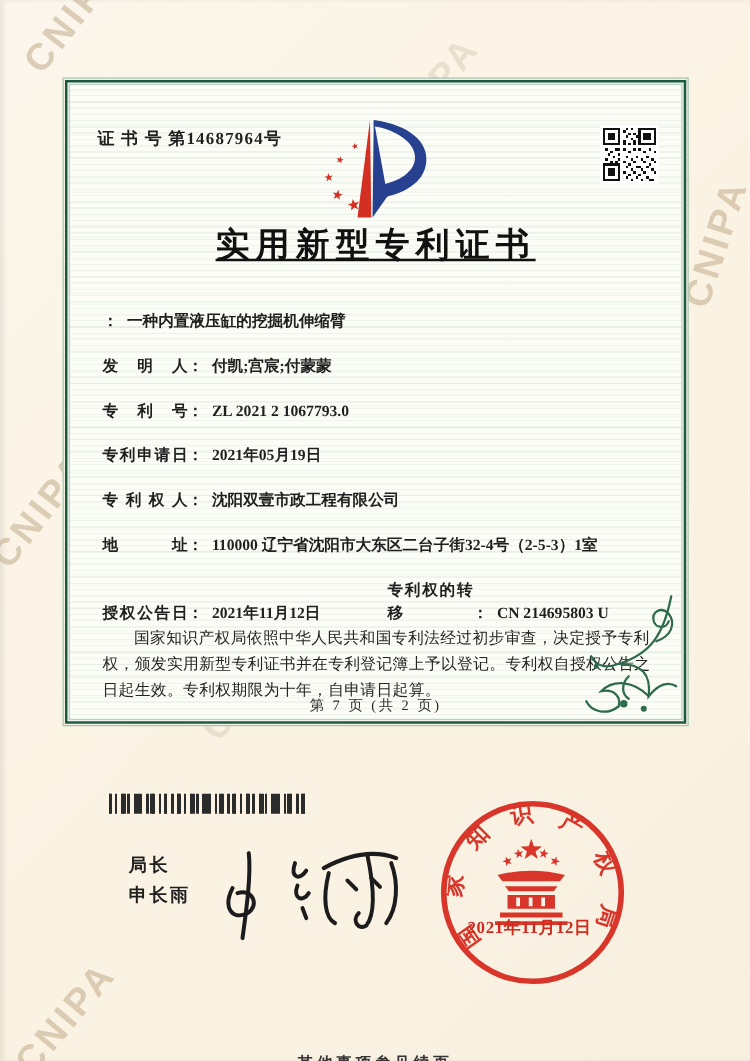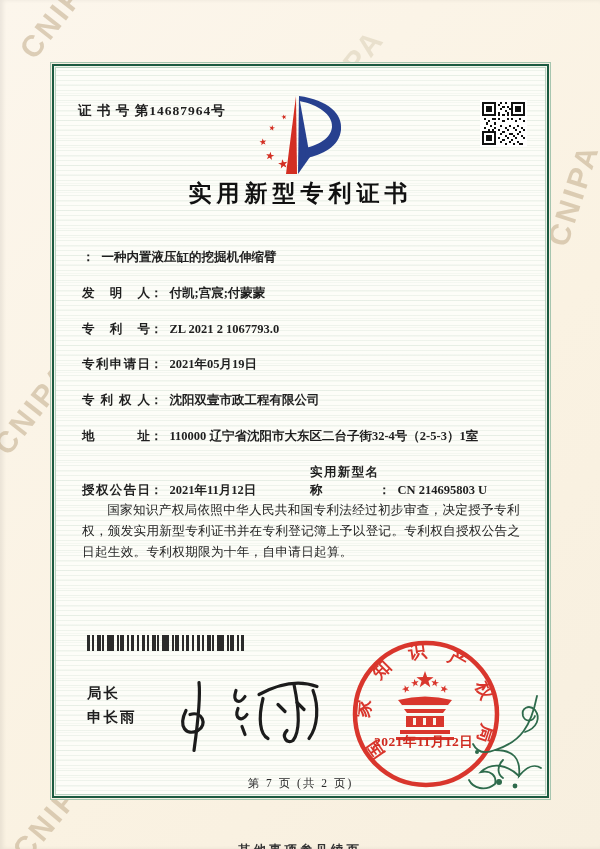--- a/index.html
+++ b/index.html
@@ -11,53 +11,53 @@
   .wm.faint{color:rgba(198,184,152,0.33);}
   .wm1{left:6px;top:-4px;transform:rotate(-52deg);}
   .wm2{left:292px;top:58px;transform:rotate(-52deg);}
   .wm3{left:541px;top:240px;transform:rotate(-72deg);transform-origin:left top;}
   .wm4{left:-20px;top:392px;transform:rotate(-52deg);}
   .wm5{left:0px;top:798px;transform:rotate(-50deg);}
   .wm6{left:404px;top:272px;transform:rotate(-60deg);}
   .wm7{left:148px;top:530px;transform:rotate(-52deg);}
 
   
-  .frame{position:absolute;left:52px;top:64px;width:497px;height:734px;box-sizing:border-box;
+  .frame{position:absolute;left:52px;top:64px;width:497px;height:515px;box-sizing:border-box;
     background-color:#fdfdf8;
     background-image:repeating-linear-gradient(0deg,rgba(139,178,151,0.13) 0px,rgba(139,178,151,0.13) 1px,rgba(0,0,0,0) 1px,rgba(0,0,0,0) 5px),
                      repeating-linear-gradient(0deg,rgba(139,178,151,0.07) 0px,rgba(139,178,151,0.07) 1px,rgba(0,0,0,0) 1px,rgba(0,0,0,0) 9px);
     border:2px solid #1b5a40;
     box-shadow:0 0 0 1px #f6efe2,0 0 0 2px #a6c5af,inset 0 0 0 1px #f2f5ec,inset 0 0 0 2px #b9d2c1;}
 
   .cert-no{position:absolute;left:24px;top:36px;font-size:13.5px;font-weight:bold;letter-spacing:1px;}
 
   .qr{position:absolute;left:426px;top:34px;width:47px;height:47px;background:#fff;padding:2px;box-sizing:border-box;}
   .qr svg{display:block;width:100%;height:100%;}
 
   .logo{position:absolute;left:196px;top:26px;width:105px;height:88px;}
 
-  .title{position:absolute;left:0;right:0;top:112px;margin:0;text-align:center;font-size:23px;font-weight:bold;letter-spacing:5px;color:#111;}
+  .title{position:absolute;left:0;right:0;top:112px;margin:0;text-align:center;font-size:27px;font-weight:bold;letter-spacing:5px;color:#111;text-decoration:underline;}
 
   .fields{position:absolute;left:28px;right:24px;top:182px;font-size:12.5px;font-weight:bold;}
   .frow{display:flex;margin-bottom:17px;line-height:1.5;}
   .flabel{flex:none;width:68px;text-align:justify;text-align-last:justify;}
   .fcolon{flex:none;margin-right:7px;}
   .fvalue{flex:1;}
   .grant{display:flex;margin-bottom:0;}
   .grant .pair{display:flex;align-items:flex-end;}
   .grant .pair.first{width:228px;flex:none;}
 
   .paras{position:absolute;left:28px;right:22px;top:434px;font-size:12.6px;line-height:1.68;letter-spacing:0.3px;color:#242424;}
   .paras p{margin:0;text-indent:2em;}
 
   .barcode{position:absolute;left:33px;top:569px;width:158px;height:16px;
     background-image:repeating-linear-gradient(90deg,#2b2b2b 0 2px,rgba(0,0,0,0) 2px 5px),
                      repeating-linear-gradient(90deg,#2b2b2b 0 3px,rgba(0,0,0,0) 3px 11px);}
 
-  .officer{position:absolute;left:33px;top:620px;font-family:"Liberation Sans","DejaVu Sans",sans-serif;font-weight:bold;font-size:14.5px;line-height:1.0;}
+  .officer{position:absolute;left:49px;top:620px;font-family:"Liberation Sans","DejaVu Sans",sans-serif;font-weight:bold;font-size:14.5px;line-height:1.0;}
   .officer .line{margin-bottom:9px;letter-spacing:2px;}
 
   .signature{position:absolute;left:112px;top:600px;width:215px;height:95px;}
 
   .seal{position:absolute;left:296px;top:572px;width:152px;height:152px;opacity:0.93;}
   .seal svg{display:block;width:100%;height:100%;}
   .seal-date{position:absolute;left:320px;top:667px;font-size:13.5px;font-weight:bold;color:#cf2a1f;letter-spacing:0.5px;white-space:nowrap;}
 
   .page-info{position:absolute;left:0;right:0;bottom:5px;text-align:center;font-size:11.5px;letter-spacing:2px;color:#2a2a2a;}
 
@@ -152,21 +152,21 @@
           <span class="fcolon">：</span>
         <span class="fvalue">110000 辽宁省沈阳市大东区二台子街32-4号（2-5-3）1室</span>
       </div>
       <div class="frow grant">
         <span class="pair first">
           <span class="flabel">授权公告日</span>
             <span class="fcolon">：</span>
           <span>2021年11月12日</span>
         </span>
         <span class="pair">
-          <span class="flabel">实用新型名称</span>
+          <span class="flabel">专利权的转移</span>
             <span class="fcolon">：</span>
           <span>CN 214695803 U</span>
         </span>
       </div>
     </div>
 
     <div class="paras">
       <p>国家知识产权局依照中华人民共和国专利法经过初步审查，决定授予专利权，颁发实用新型专利证书并在专利登记簿上予以登记。专利权自授权公告之日起生效。专利权期限为十年，自申请日起算。</p>
     </div>
 

